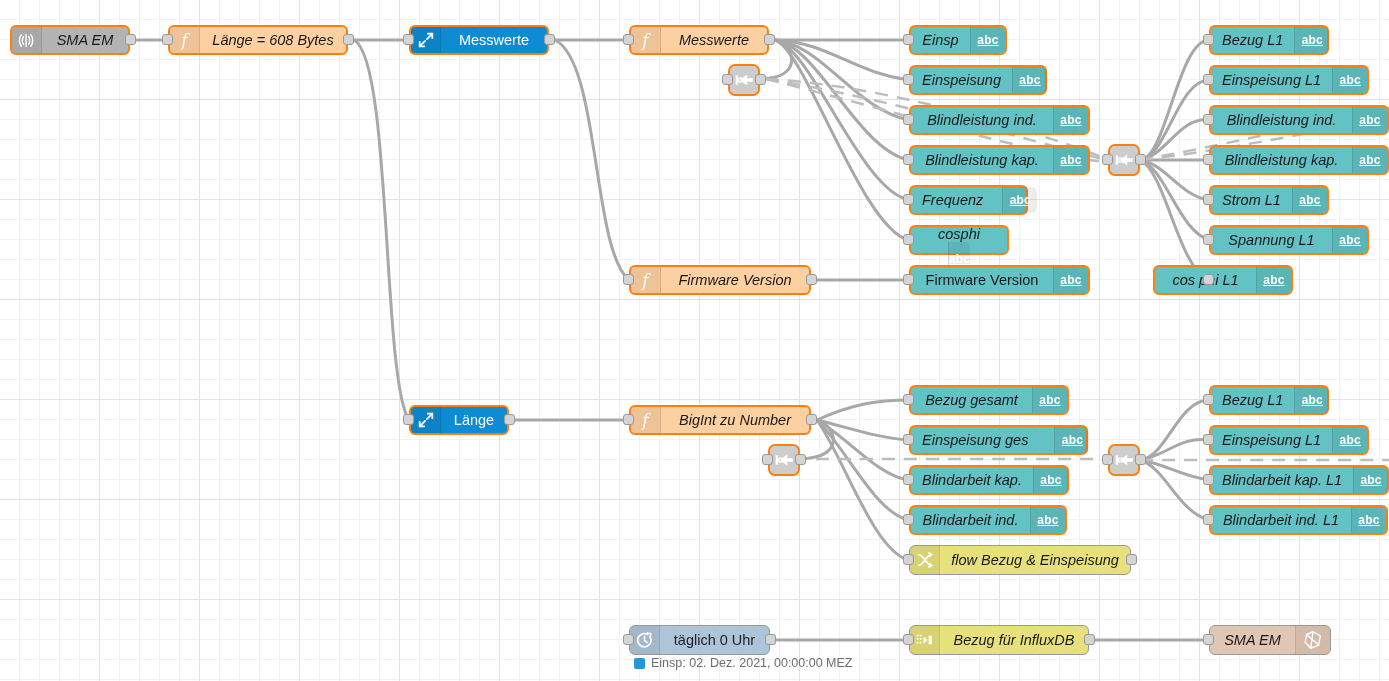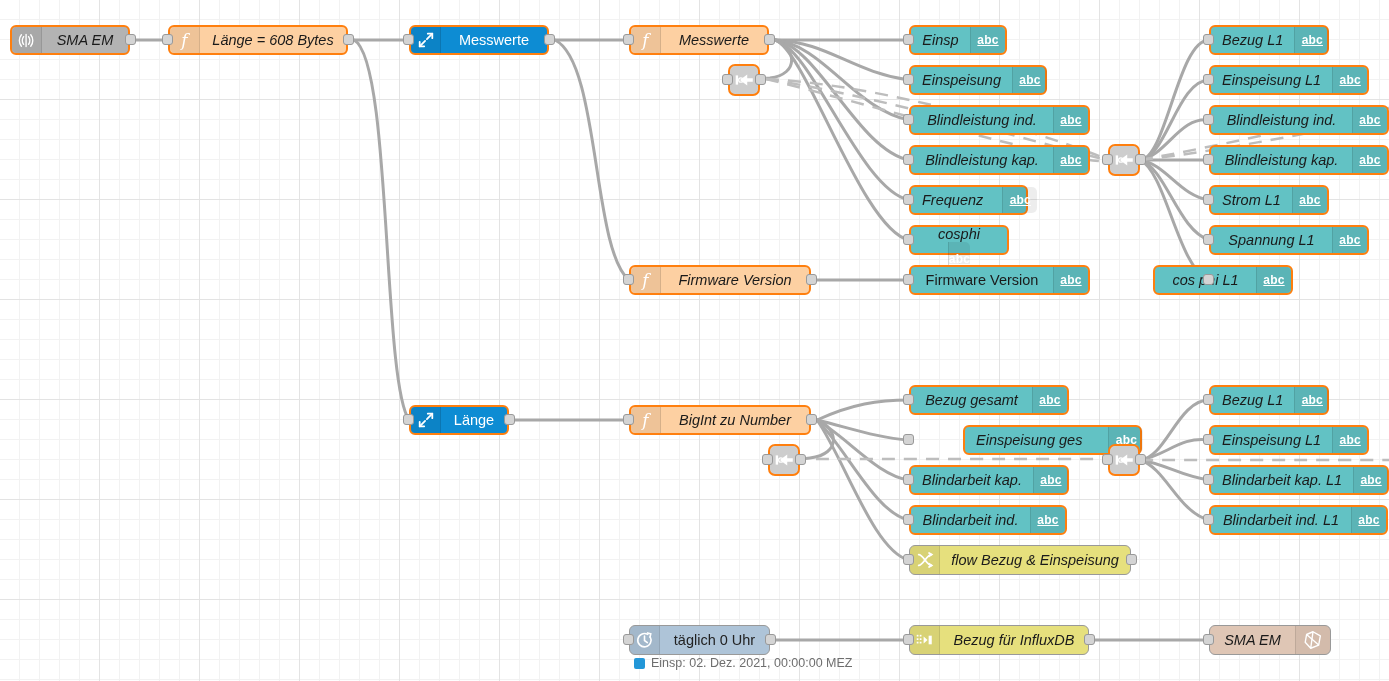--- a/index.html
+++ b/index.html
@@ -339,21 +339,21 @@
           </svg>
         </span>
       </div>
       <div class="port" style="left: 762px; top: 454px;"></div>
       <div class="port" style="left: 795px; top: 454px;"></div>
       <div class="node n-teal sel" style="left: 909px; top: 385px; width: 160px;">
         <span class="lbl">Bezug gesamt</span>
         <span class="rico">abc</span>
       </div>
       <div class="port" style="left: 903px; top: 394px;"></div>
-      <div class="node n-teal sel" style="left: 963px; top: 425px; width: 179px; gap: 15px;">
+      <div class="node n-teal sel" style="left: 909px; top: 425px; width: 179px; gap: 15px;">
         <span class="lbl">Einspeisung ges</span>
         <span class="rico">abc</span>
       </div>
       <div class="port" style="left: 903px; top: 434px;"></div>
       <div class="node n-teal sel" style="left: 909px; top: 465px; width: 160px;">
         <span class="lbl">Blindarbeit kap.</span>
         <span class="rico">abc</span>
       </div>
       <div class="port" style="left: 903px; top: 474px;"></div>
       <div class="node n-teal sel" style="left: 909px; top: 505px; width: 158px;">

